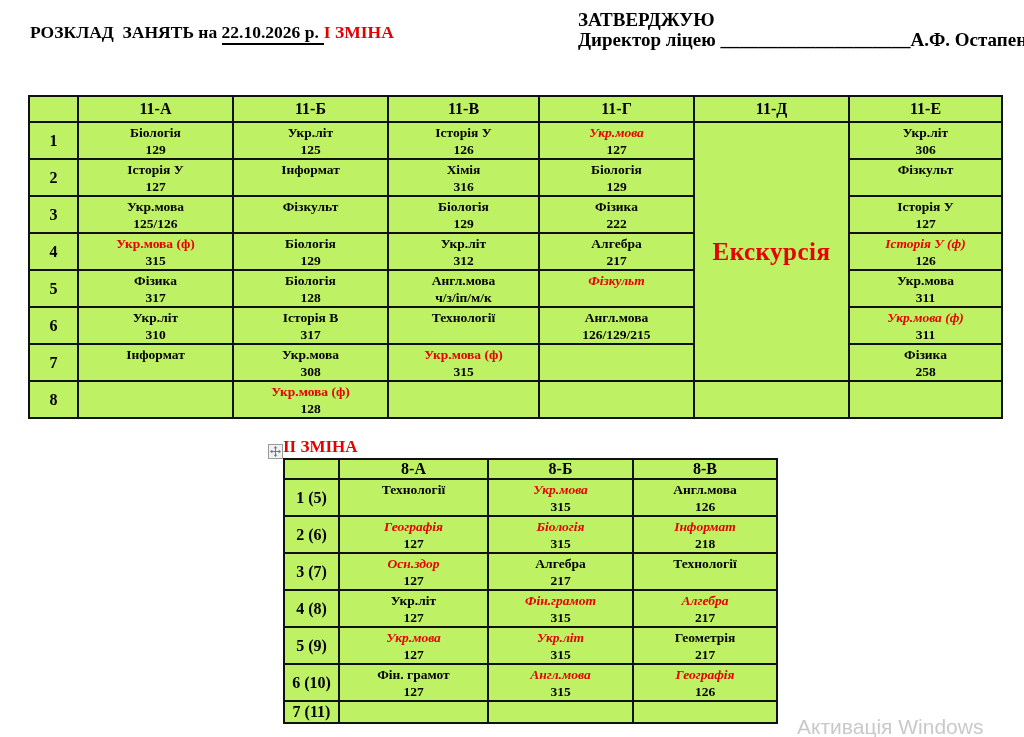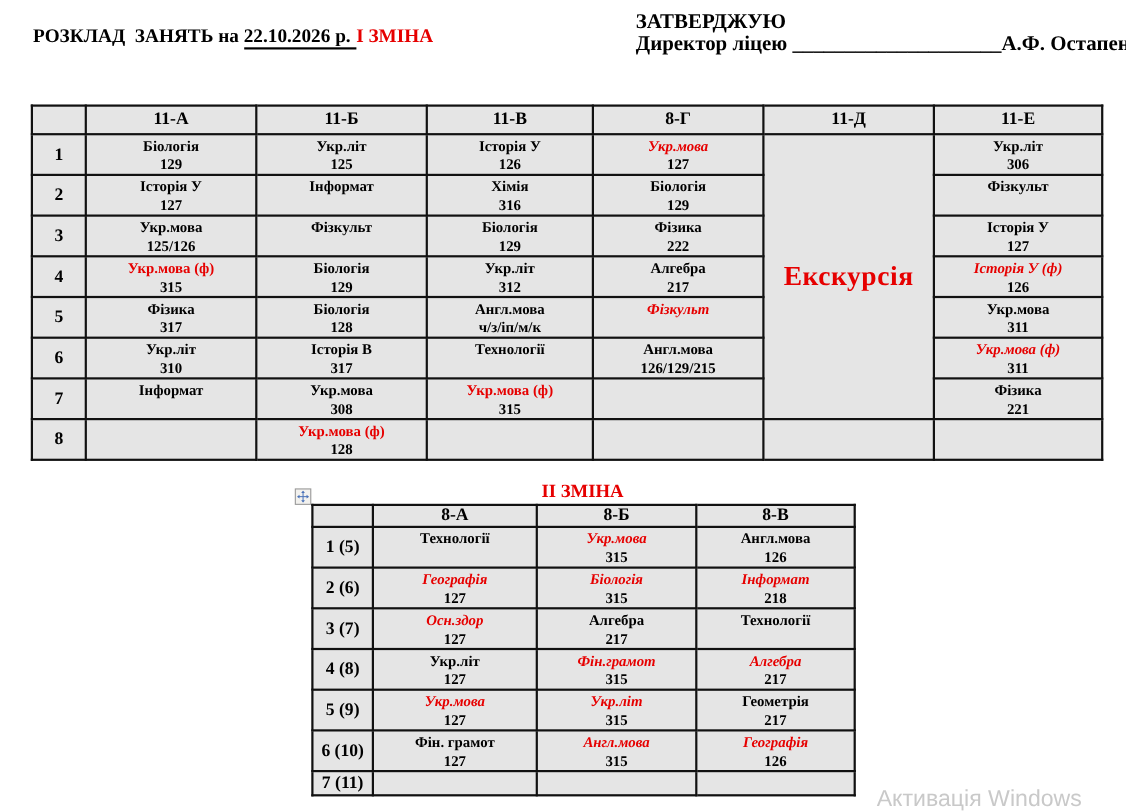--- a/index.html
+++ b/index.html
@@ -8,38 +8,38 @@
     background:#ffffff;color:#000;
     font-family:"Liberation Serif",serif;font-weight:700;
   }
   
   .doc-title{position:absolute;left:30px;top:22px;font-size:17.5px;white-space:nowrap}
   .doc-title .prefix{white-space:pre}
   .doc-title .date{text-decoration:none;border-bottom:2px solid #000;padding-right:5px;padding-bottom:1px}
   .doc-title .shift{color:var(--red);margin-left:0}
   .approve{position:absolute;left:578px;top:10px;font-size:19px;line-height:20px;white-space:nowrap}
   
-  table{border-collapse:collapse;table-layout:fixed;position:absolute;background:#e5e5e5}
+  table{border-collapse:collapse;table-layout:fixed;position:absolute;background:#bef264}
   #t1{left:28px;top:95px;width:973px}
   #t2{left:283px;top:458px;width:493px}
   th,td{border:2px solid #111;padding:0 2px;text-align:center;vertical-align:top;overflow:hidden}
   thead th{font-size:16px;vertical-align:middle}
   #t1 thead tr{height:26px}
   #t1 tbody tr{height:36px}
   #t2 thead tr{height:16px}
   #t2 tbody tr{height:37px}
   #t2 tbody tr:last-child{height:22px}
   td.num{font-size:16px;vertical-align:middle;white-space:nowrap}
   .sub,.room{font-size:13.5px;line-height:16.5px}
   .sub{padding-top:2px}
   .red{color:var(--red)}
   .red-italic{color:var(--red);font-style:italic}
   td.excursion{vertical-align:middle;color:var(--red);font-size:25px;letter-spacing:.5px}
   
-  .shift2-title{position:absolute;left:283px;top:437px;width:493px;text-align:center;
+  .shift2-title{position:absolute;left:283px;top:437px;width:493px;
     color:var(--red);font-size:17px}
   .move-handle{position:absolute;left:268px;top:444px;width:15px;height:15px;
     border:1px solid #9b9b9b;background:#f2f1ee;display:flex;align-items:center;justify-content:center;
     box-sizing:border-box;cursor:move}
   
   .watermark{position:absolute;left:797px;top:715px;
     font-family:"Liberation Sans",sans-serif;font-weight:400;font-size:21px;color:#c9c9c9;white-space:nowrap}
 </style>
 </head>
 <body>
@@ -62,21 +62,21 @@
     <col style="width:155px">
       <col style="width:155px">
       <col style="width:153px">
   </colgroup>
   <thead>
       <tr>
         <th></th>
         <th>11-А</th>
         <th>11-Б</th>
         <th>11-В</th>
-        <th>8-Г</th>
+        <th>11-Г</th>
         <th>11-Д</th>
         <th>11-Е</th>
       </tr>
     </thead>
   <tbody>
       <tr>
         <td class="num">1</td>
         <td>
           <div class="sub">Біологія</div>
           <div class="room">129</div>
@@ -218,21 +218,21 @@
           <div class="sub">Укр.мова</div>
           <div class="room">308</div>
         </td>
         <td>
           <div class="sub red">Укр.мова (ф)</div>
           <div class="room">315</div>
         </td>
         <td></td>
         <td>
           <div class="sub">Фізика</div>
-          <div class="room">221</div>
+          <div class="room">258</div>
         </td>
       </tr>
       <tr>
         <td class="num">8</td>
         <td></td>
         <td>
           <div class="sub red">Укр.мова (ф)</div>
           <div class="room">128</div>
         </td>
         <td></td>

